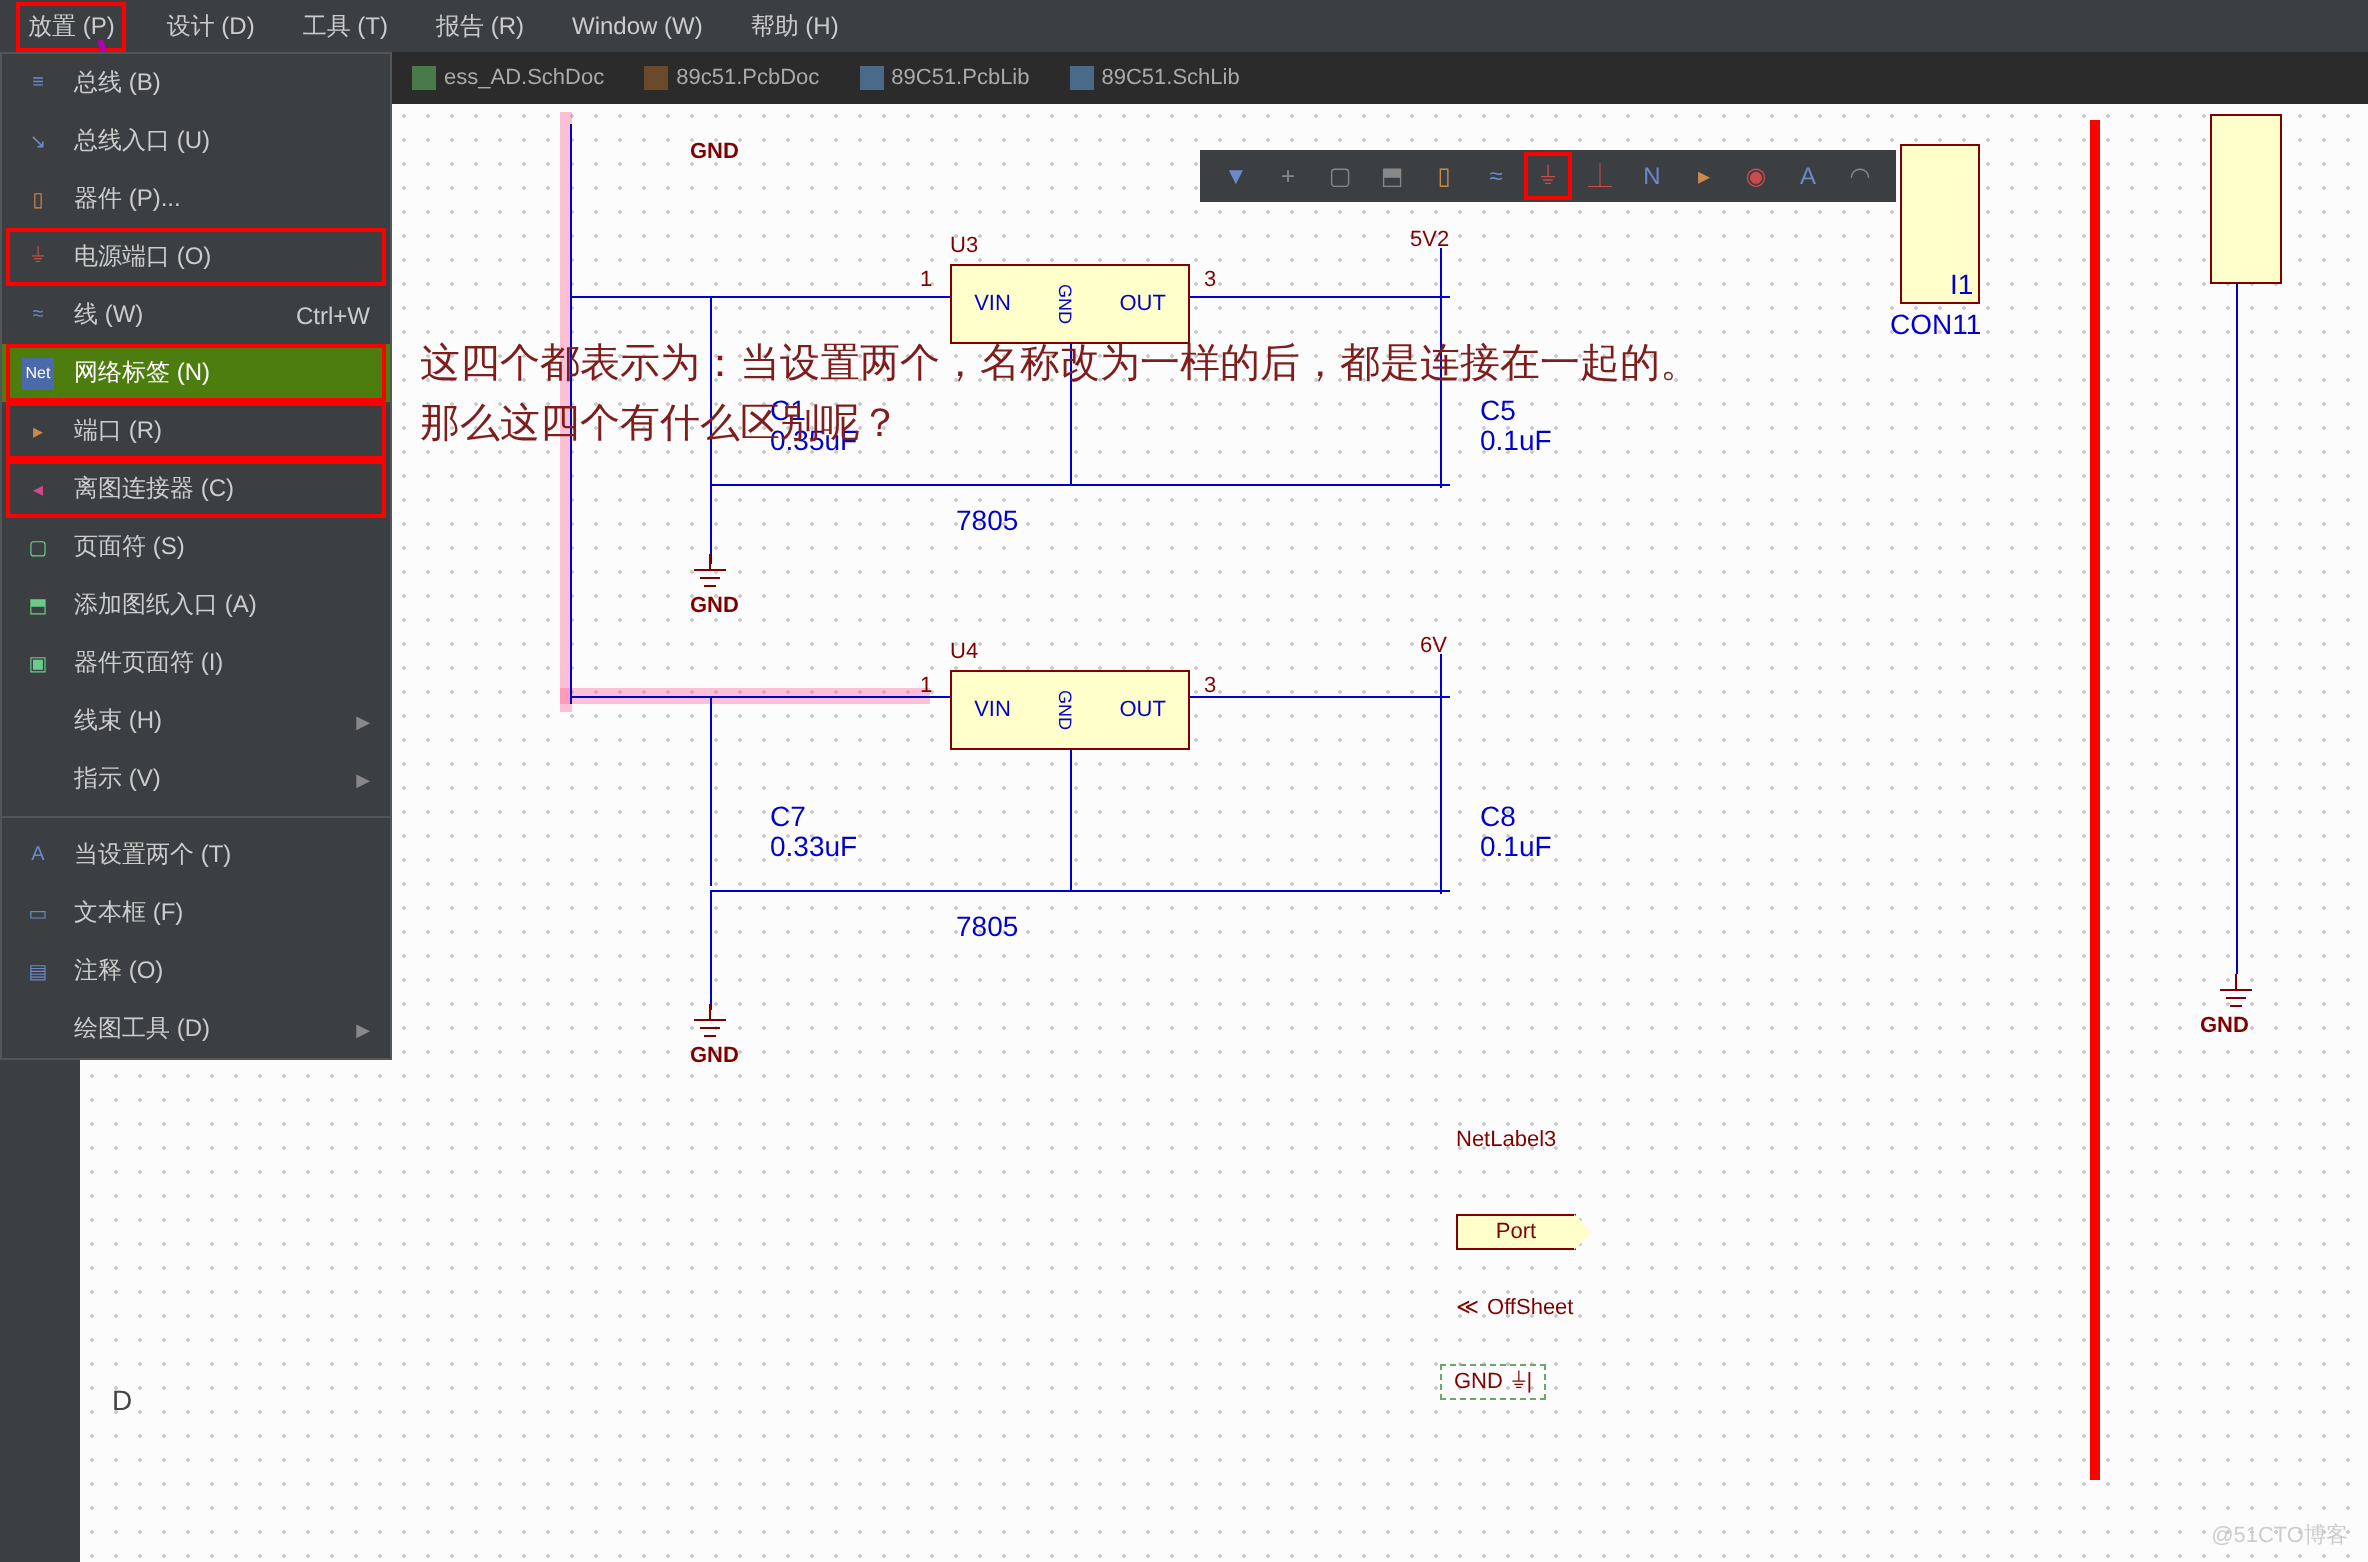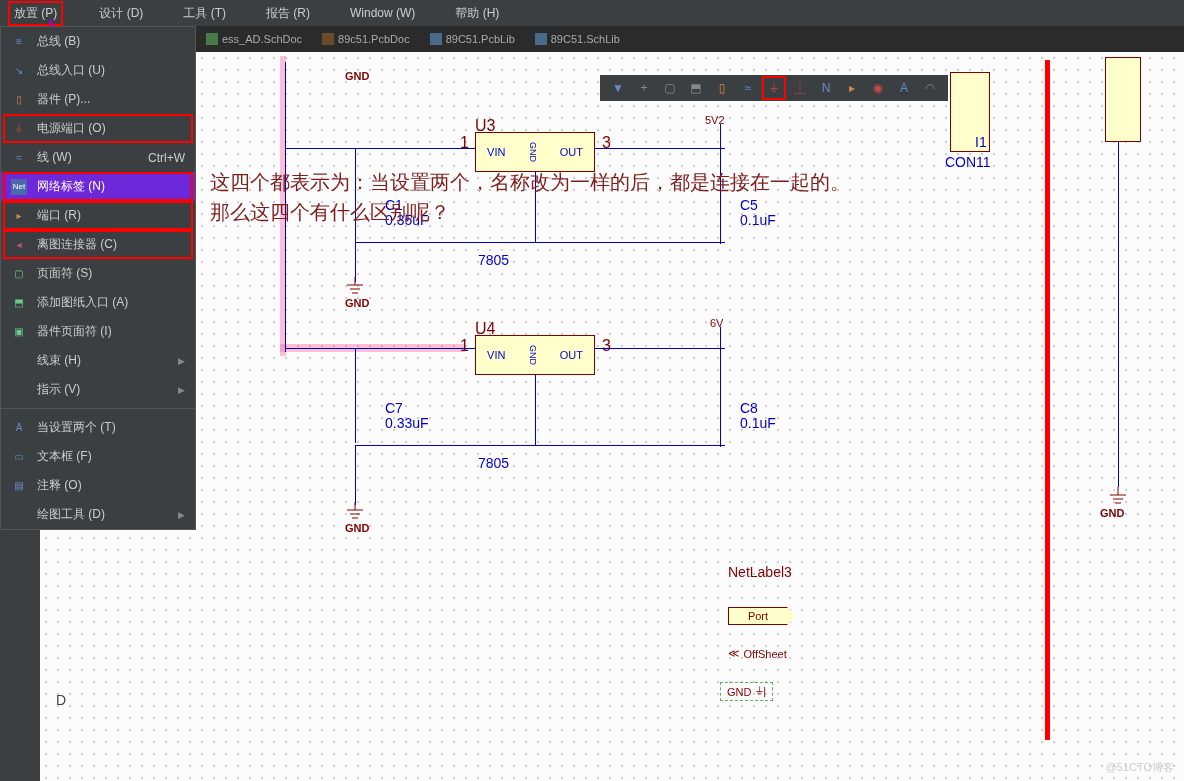--- a/index.html
+++ b/index.html
@@ -1,66 +1,66 @@
 <!DOCTYPE html>
 <html><head>
 <meta charset="utf-8">
 <style>
 * { margin: 0; padding: 0; box-sizing: border-box; }
 body { font-family: "Microsoft YaHei", Arial, sans-serif; font-size: 12px; background: #3c3f41; color: #bbb; width: 1184px; height: 781px; overflow: hidden; position: relative; }
 
-.menubar { height: 26px; background: #3c3f41; display: flex; align-items: center; padding-left: 8px; gap: 32px; color: #ccc; }
+.menubar { height: 26px; background: #3c3f41; display: flex; align-items: center; padding-left: 8px; gap: 16px; color: #ccc; }
 .menubar-item { cursor: pointer; padding: 2px 4px; }
 .menubar-item.active { border: 2px solid red; }
 
 .tabs { height: 26px; background: #2b2b2b; display: flex; align-items: center; padding-left: 200px; gap: 8px; color: #aaa; font-size: 11px; }
 .tab { padding: 2px 6px; display: flex; align-items: center; gap: 4px; }
 .tab-icon { width: 12px; height: 12px; background: #4a7a4a; display: inline-block; }
 .tab-icon.pcb { background: #6a4a2a; }
 .tab-icon.lib { background: #4a6a8a; }
 
 .dropdown { position: absolute; left: 0; top: 26px; width: 196px; background: #3c3f41; border: 1px solid #555; z-index: 100; }
 .dropdown-item { height: 29px; display: flex; align-items: center; padding: 0 10px; gap: 10px; color: #ccc; cursor: pointer; position: relative; }
-.dropdown-item.highlighted { background: #6d28d9; color: #fff; }
+.dropdown-item.highlighted { background: #4d7c0f; color: #fff; }
 .dropdown-item .icon { width: 16px; height: 16px; display: inline-flex; align-items: center; justify-content: center; font-size: 10px; }
 .dropdown-item .label { flex: 1; }
 .dropdown-item .arrow { font-size: 9px; color: #888; }
 .dropdown-sep { height: 1px; background: #555; margin: 4px 0; }
 .dropdown-item.redbox::after { content: ""; position: absolute; left: 2px; right: 2px; top: 0; bottom: 0; border: 2px solid red; pointer-events: none; }
 
 .canvas { position: absolute; left: 40px; top: 52px; right: 0; bottom: 0; background: #fcfcfc; }
 .leftpanel { position: absolute; left: 0; top: 52px; width: 40px; bottom: 0; background: #3c3f41; }
 
 .dot-grid { position: absolute; inset: 0; background-image: radial-gradient(circle, #ccc 0.8px, transparent 0.8px); background-size: 12px 12px; }
 .border-letter { position: absolute; left: 16px; top: 640px; font-size: 14px; color: #444; }
 
 .schematic { position: absolute; inset: 0; }
 .wire { position: absolute; background: #0000cc; }
 .wire.h { height: 1px; }
 .wire.v { width: 1px; }
 .gnd-label { position: absolute; color: #800000; font-size: 11px; font-weight: bold; }
 .pwr-label { position: absolute; color: #800000; font-size: 11px; }
 
 .chip { position: absolute; background: #ffffcc; border: 1px solid #800000; width: 120px; height: 40px; display: flex; align-items: center; justify-content: space-around; color: #0000cc; font-size: 11px; }
-.chip-label { position: absolute; color: #800000; font-size: 16px; }
+.chip-label { position: absolute; color: #800000; font-size: 11px; }
 .cap-label { position: absolute; color: #0000cc; font-size: 14px; }
 
 .floating-toolbar { position: absolute; top: 75px; left: 600px; height: 26px; background: #3c3f41; display: flex; align-items: center; gap: 10px; padding: 0 10px; z-index: 50; }
 .floating-toolbar .tool { width: 16px; height: 16px; display: flex; align-items: center; justify-content: center; font-size: 12px; }
 .tool.redbox { outline: 2px solid red; outline-offset: 2px; }
 
 .annotation { position: absolute; font-size: 20px; color: #7f1d1d; line-height: 1.5; z-index: 40; }
 .anno-arrow { position: absolute; z-index: 90; }
 
 .redline { position: absolute; background: red; }
 .hl-pink { position: absolute; background: rgba(255,100,150,0.4); }
 
 .con-box { position: absolute; background: #ffffcc; border: 1px solid #800000; }
 
-.netlabel-ex { position: absolute; color: #800000; font-size: 14px; }
+.netlabel-ex { position: absolute; color: #800000; font-size: 11px; }
 .port-ex { position: absolute; width: 60px; height: 18px; background: #ffffcc; border: 1px solid #800000; display: flex; align-items: center; justify-content: center; color: #800000; font-size: 11px; }
 .port-ex::after { content: ""; position: absolute; right: -9px; top: -1px; border-left: 9px solid #ffffcc; border-top: 9px solid transparent; border-bottom: 9px solid transparent; }
 .offsheet-ex { position: absolute; color: #800000; font-size: 11px; display: flex; align-items: center; gap: 4px; }
 .gnd-ex { position: absolute; display: flex; align-items: center; gap: 4px; color: #800000; font-size: 11px; border: 1px dashed #6a6; padding: 2px 6px; }
 
 .watermark { position: absolute; right: 10px; bottom: 6px; color: #ccc; font-size: 11px; }
 
 svg.gnd-sym { position: absolute; }
 </style>
 </head>

